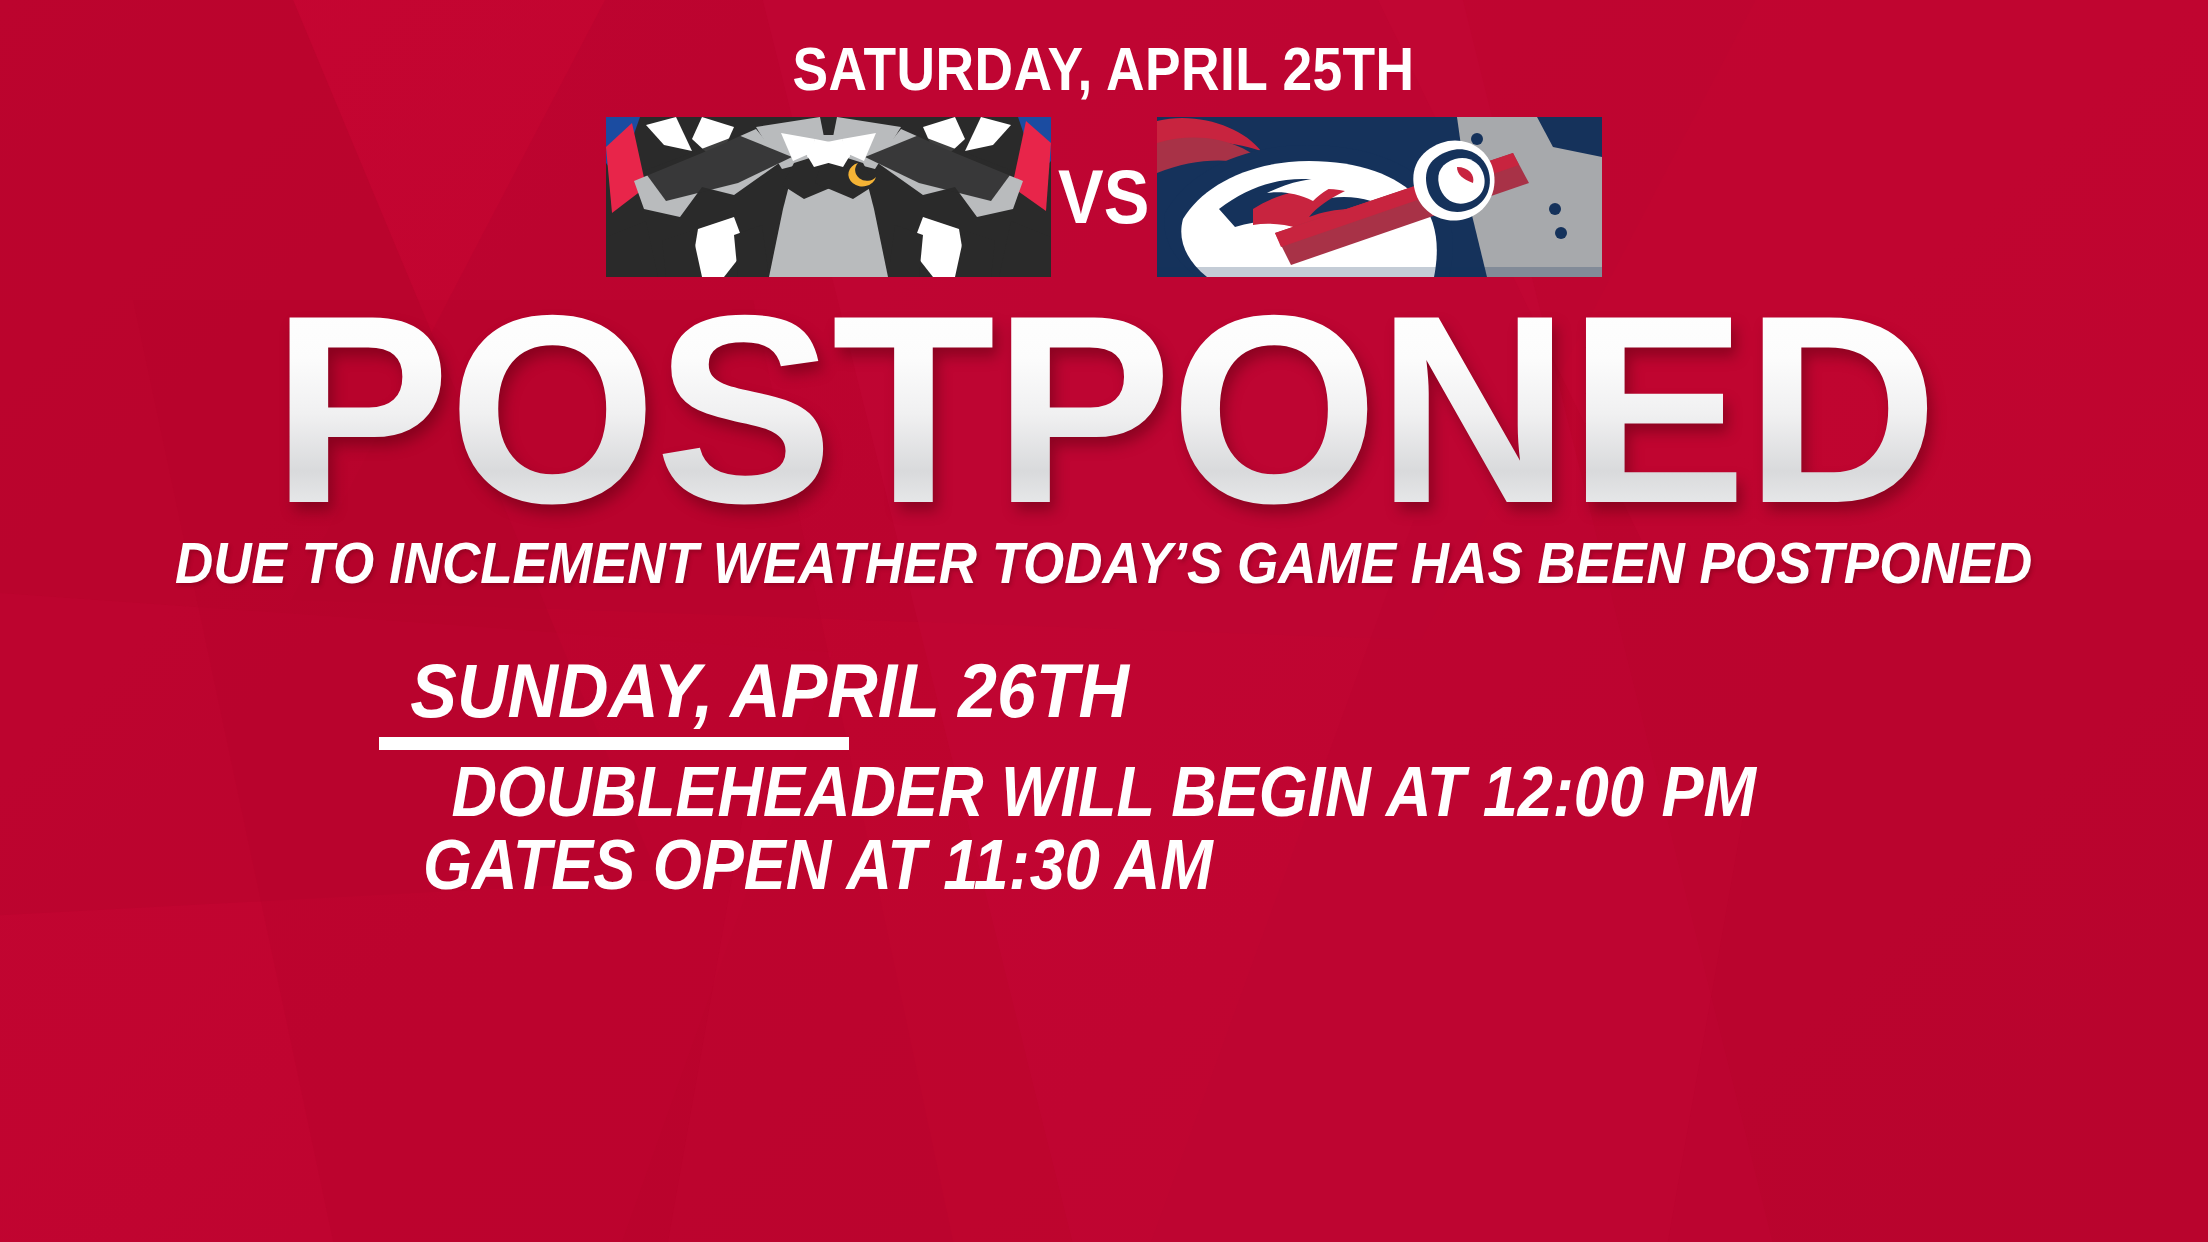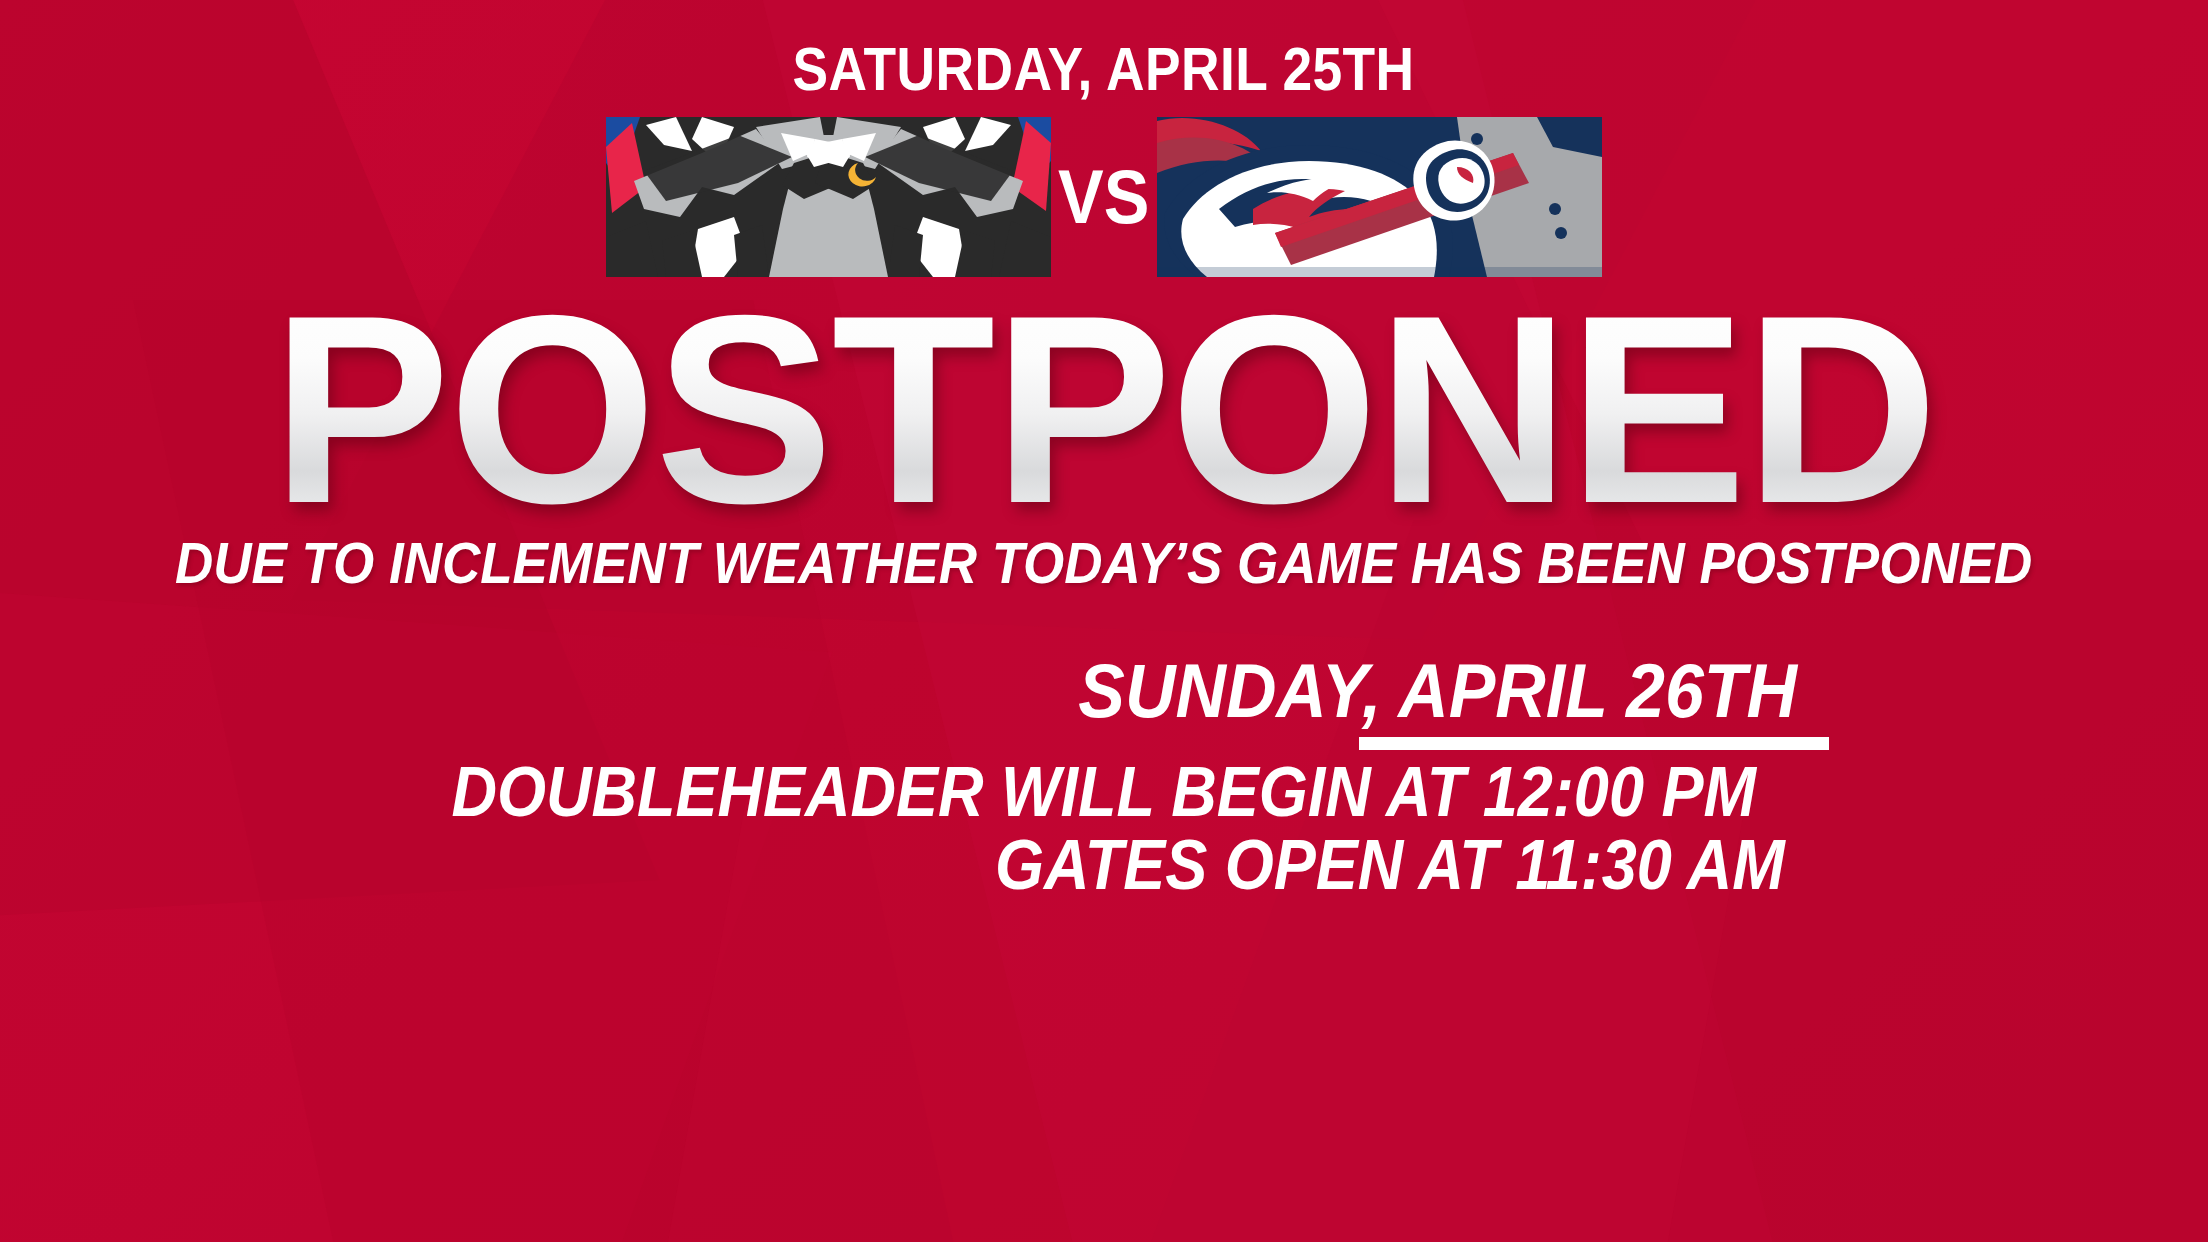--- a/index.html
+++ b/index.html
@@ -170,21 +170,21 @@
     white-space: nowrap;
     line-height: 1.1;
     text-shadow: 2px 3px 4px rgba(90,0,16,0.30);
   }
 
   
   .reschedule {
     margin-top: 56px;
     display: flex;
     flex-direction: column;
-    align-items: flex-end;
+    align-items: flex-start;
   }
   .resched-date {
     font-size: 76px;
     font-weight: 900;
     font-style: italic;
     color: #FFFFFF;
     transform: scaleX(0.92);
     white-space: nowrap;
     line-height: 1.05;
   }

